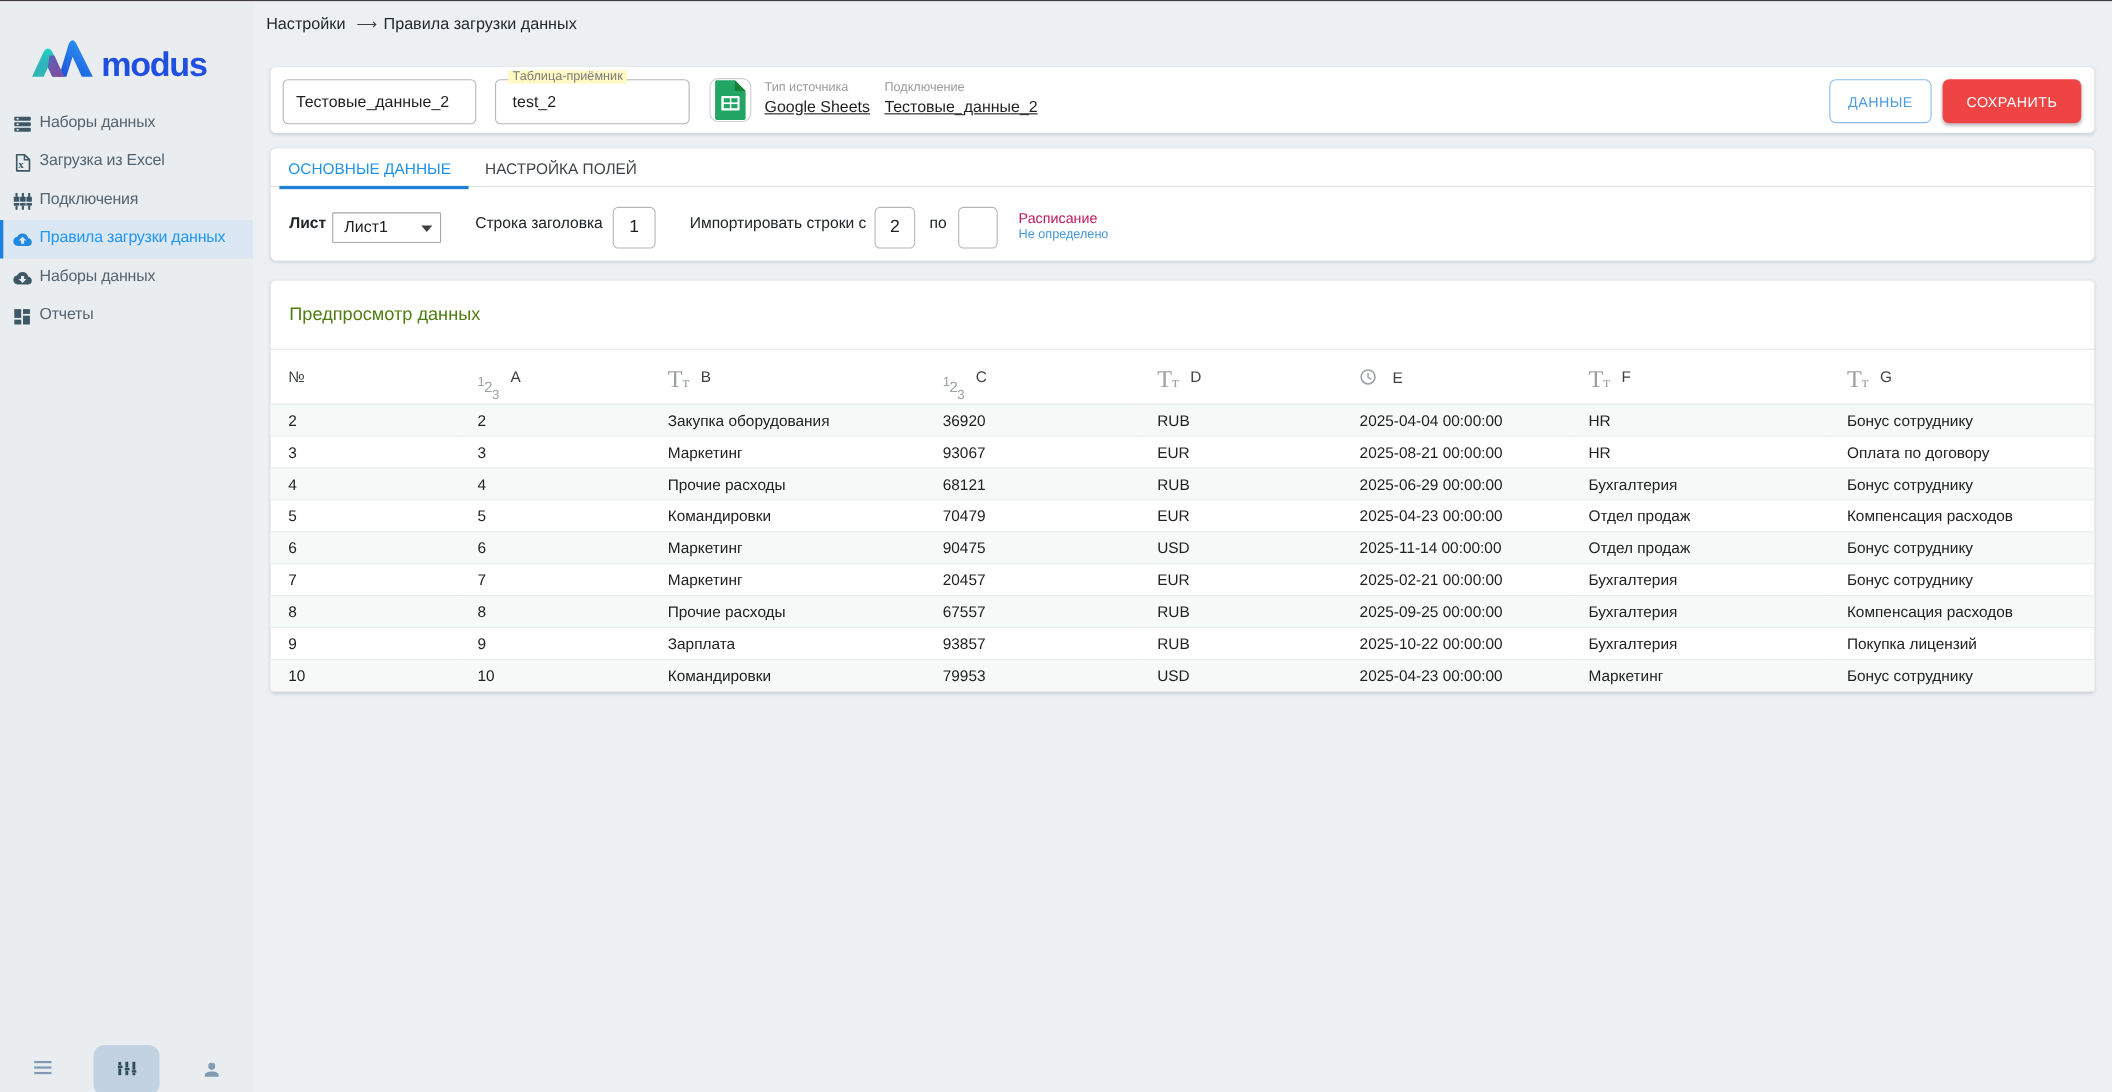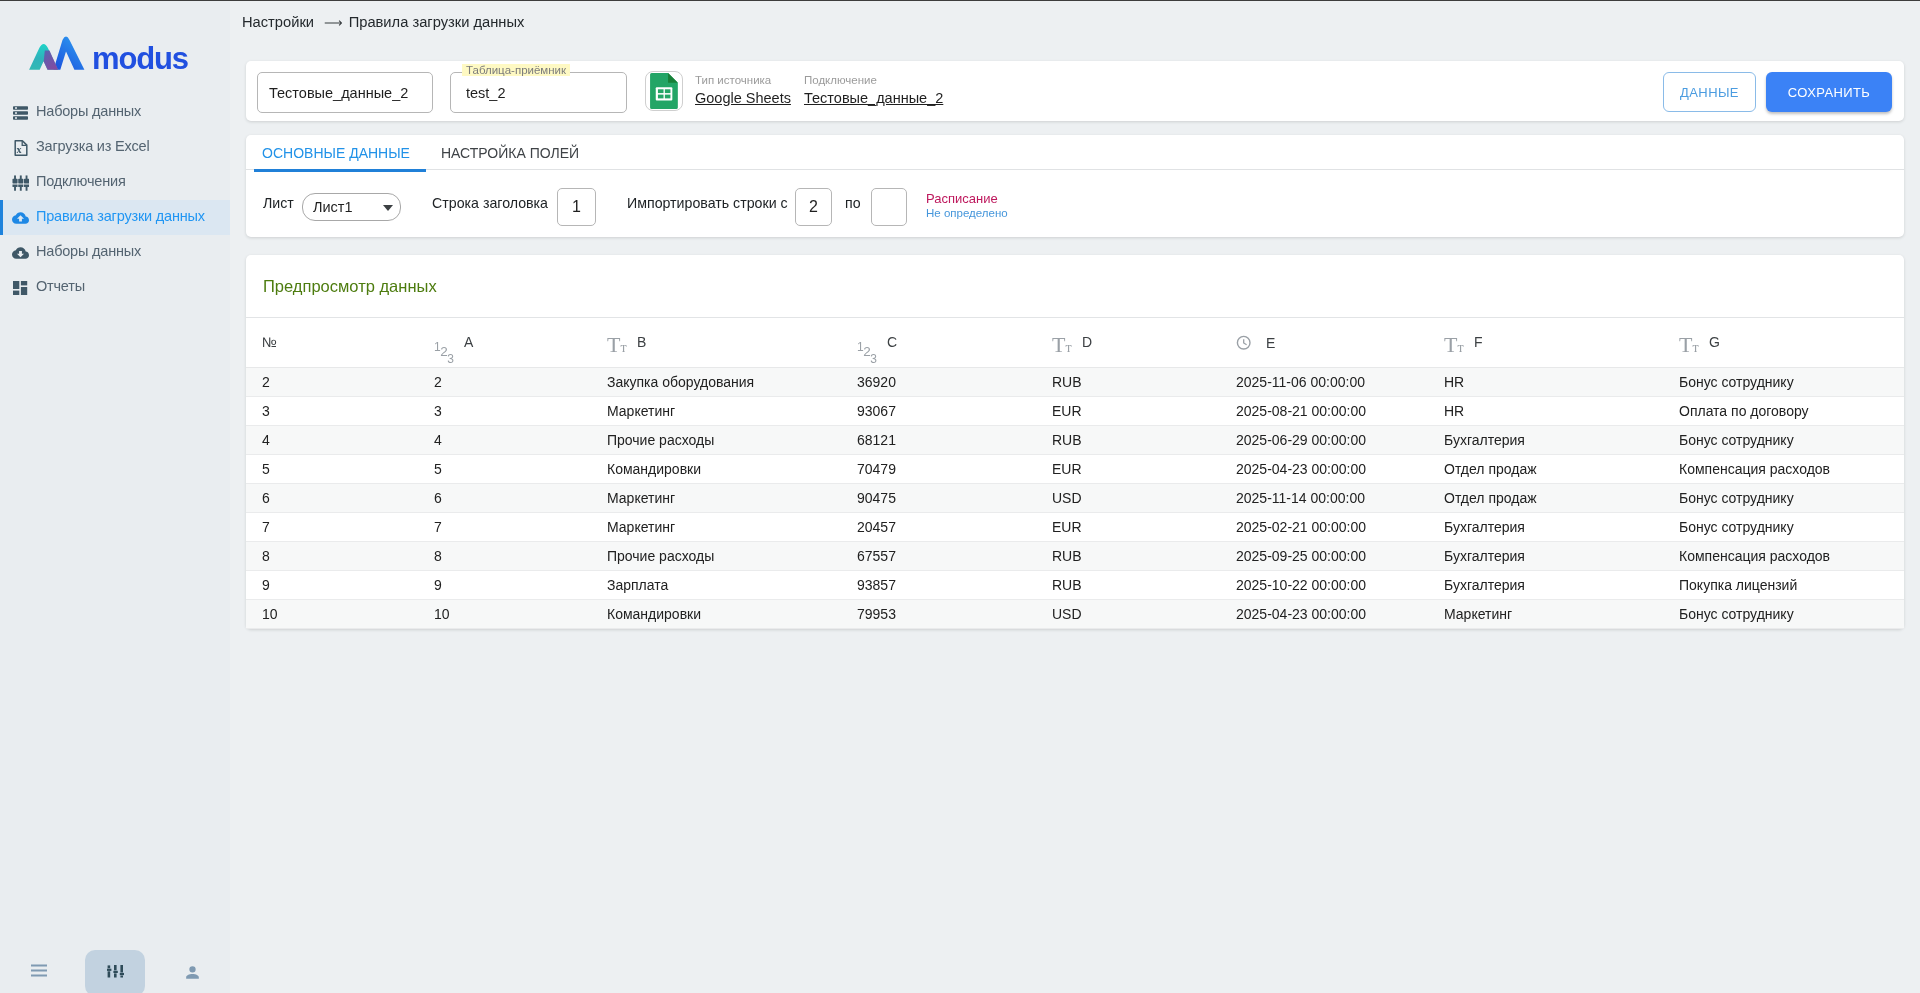--- a/index.html
+++ b/index.html
@@ -31,32 +31,32 @@
 #inp2 { left:204px; top:11px; width:177px; height:41px; padding-left:15px; font-size:14.5px; }
 #inp2 .flabel { position:absolute; left:11px; top:-9px; background:#fef9c3; padding:0 4px; font-size:11.5px; color:#7c7c7c; }
 #gsbox { position:absolute; left:399px; top:10px; width:38px; height:40px; border:1px solid #cfcfcf; border-radius:8px; background:#fff; display:flex; align-items:center; justify-content:center; }
 .srcinfo { position:absolute; top:12px; }
 .srcinfo .sl { font-size:11.5px; color:#9b9b9b; line-height:14px; }
 .srcinfo .sv { font-size:14.5px; color:#1f1f1f; line-height:22px;text-decoration:underline; }
 #src1 { left:449px; }
 #src2 { left:558px; }
 .btn { position:absolute; top:11px; height:40px; border-radius:6px; font-size:13px; letter-spacing:.4px; display:flex; align-items:center; justify-content:center; }
 #btn-cancel { left:1417px; width:93px; border:1px solid #8abbe8; color:#4b9ce0; background:#fff; }
-#btn-save { left:1520px; width:126px; background:#3b82f6; color:#fff; box-shadow:0 2px 3px rgba(0,0,0,.25); }
+#btn-save { left:1520px; width:126px; background:#ef4444; color:#fff; box-shadow:0 2px 3px rgba(0,0,0,.25); }
 
 #tabs { position:relative; height:35px; border-bottom:1px solid #e0e2e4; }
 .tab { position:absolute; top:0; height:35px; display:flex; align-items:center; justify-content:center; font-size:14px; letter-spacing:0; }
 #tab1 { left:8px; width:164px; color:#2192e8; }
 #tab2 { left:180px; width:168px; color:#3f4347; }
 #tabind { position:absolute; left:8px; bottom:-3px; width:172px; height:3px; background:#2080d8; }
 
 #ctrl { position:absolute; left:0; top:35px; width:100%; height:67px; }
 .clabel { position:absolute; font-size:14.2px; color:#202427; top:25px; }
 .numinp { position:absolute; top:18px; height:38px; border:1px solid #b6b6b6; border-radius:5px; font-size:16px; color:#1f1f1f; display:flex; align-items:center; justify-content:center; }
-#sel { position:absolute; left:56px; top:23px; width:99px; height:28px; border:1px solid #a8a8a8; border-radius:13px; font-size:14.5px; color:#1f1f1f; display:flex; align-items:center; padding-left:10px; }
+#sel { position:absolute; left:56px; top:23px; width:99px; height:28px; border:1px solid #a8a8a8; border-radius:1px; font-size:14.5px; color:#1f1f1f; display:flex; align-items:center; padding-left:10px; }
 #sel .tri { position:absolute; right:7px; top:11px; width:0; height:0; border-left:5px solid transparent; border-right:5px solid transparent; border-top:6px solid #3c4043; }
 #sched { position:absolute; left:680px; top:21px; font-size:13px; }
 #sched .s1 { color:#be185d; line-height:15px; }
 #sched .s2 { color:#4596db; line-height:15px; font-size:11.5px; }
 
 #c3title { height:63px; border-bottom:1px solid #e2e4e6; display:flex; align-items:center; padding-left:17px; font-size:16.5px; color:#4d7c0f; }
 table { border-collapse:collapse; width:1658px; table-layout:fixed; }
 th, td { padding:0 0 0 16px; text-align:left; font-weight:normal; vertical-align:middle; }
 thead tr { height:49px; }
 tbody tr { height:29px; border-bottom:1px solid #eaebec; }
@@ -235,21 +235,21 @@
     <div class="btn" id="btn-cancel">ДАННЫЕ</div>
     <div class="btn" id="btn-save">СОХРАНИТЬ</div>
   </div>
   <div class="card" id="card2">
     <div id="tabs">
       <div class="tab" id="tab1">ОСНОВНЫЕ ДАННЫЕ</div>
       <div class="tab" id="tab2">НАСТРОЙКА ПОЛЕЙ</div>
       <div id="tabind"></div>
     </div>
     <div id="ctrl">
-      <span class="clabel" style="left:17px;">Лист</span>
+      <span class="clabel" style="left:17px;font-weight:bold;">Лист</span>
       <div id="sel">Лист1<span class="tri"></span></div>
       <span class="clabel" style="left:186px;">Строка заголовка</span>
       <div class="numinp" style="left:311px; width:39px;">1</div>
       <span class="clabel" style="left:381px;">Импортировать строки с</span>
       <div class="numinp" style="left:549px; width:37px;">2</div>
       <span class="clabel" style="left:599px;">по</span>
       <div class="numinp" style="left:625px; width:36px;"></div>
       <div id="sched">
           <div class="s1">Расписание</div>
           <div class="s2">Не определено</div>
@@ -284,21 +284,21 @@
           <th><span class="hic icTt"><span class="bigT">T</span><span class="smT">т</span></span><span class="hletter">G</span></th>
         </tr>
       </thead>
       <tbody>
         <tr class="alt">
             <td>2</td>
             <td>2</td>
             <td>Закупка оборудования</td>
             <td>36920</td>
             <td>RUB</td>
-            <td>2025-11-06 00:00:00</td>
+            <td>2025-04-04 00:00:00</td>
             <td>HR</td>
             <td>Бонус сотруднику</td>
           </tr>
         <tr>
             <td>3</td>
             <td>3</td>
             <td>Маркетинг</td>
             <td>93067</td>
             <td>EUR</td>
             <td>2025-08-21 00:00:00</td>

